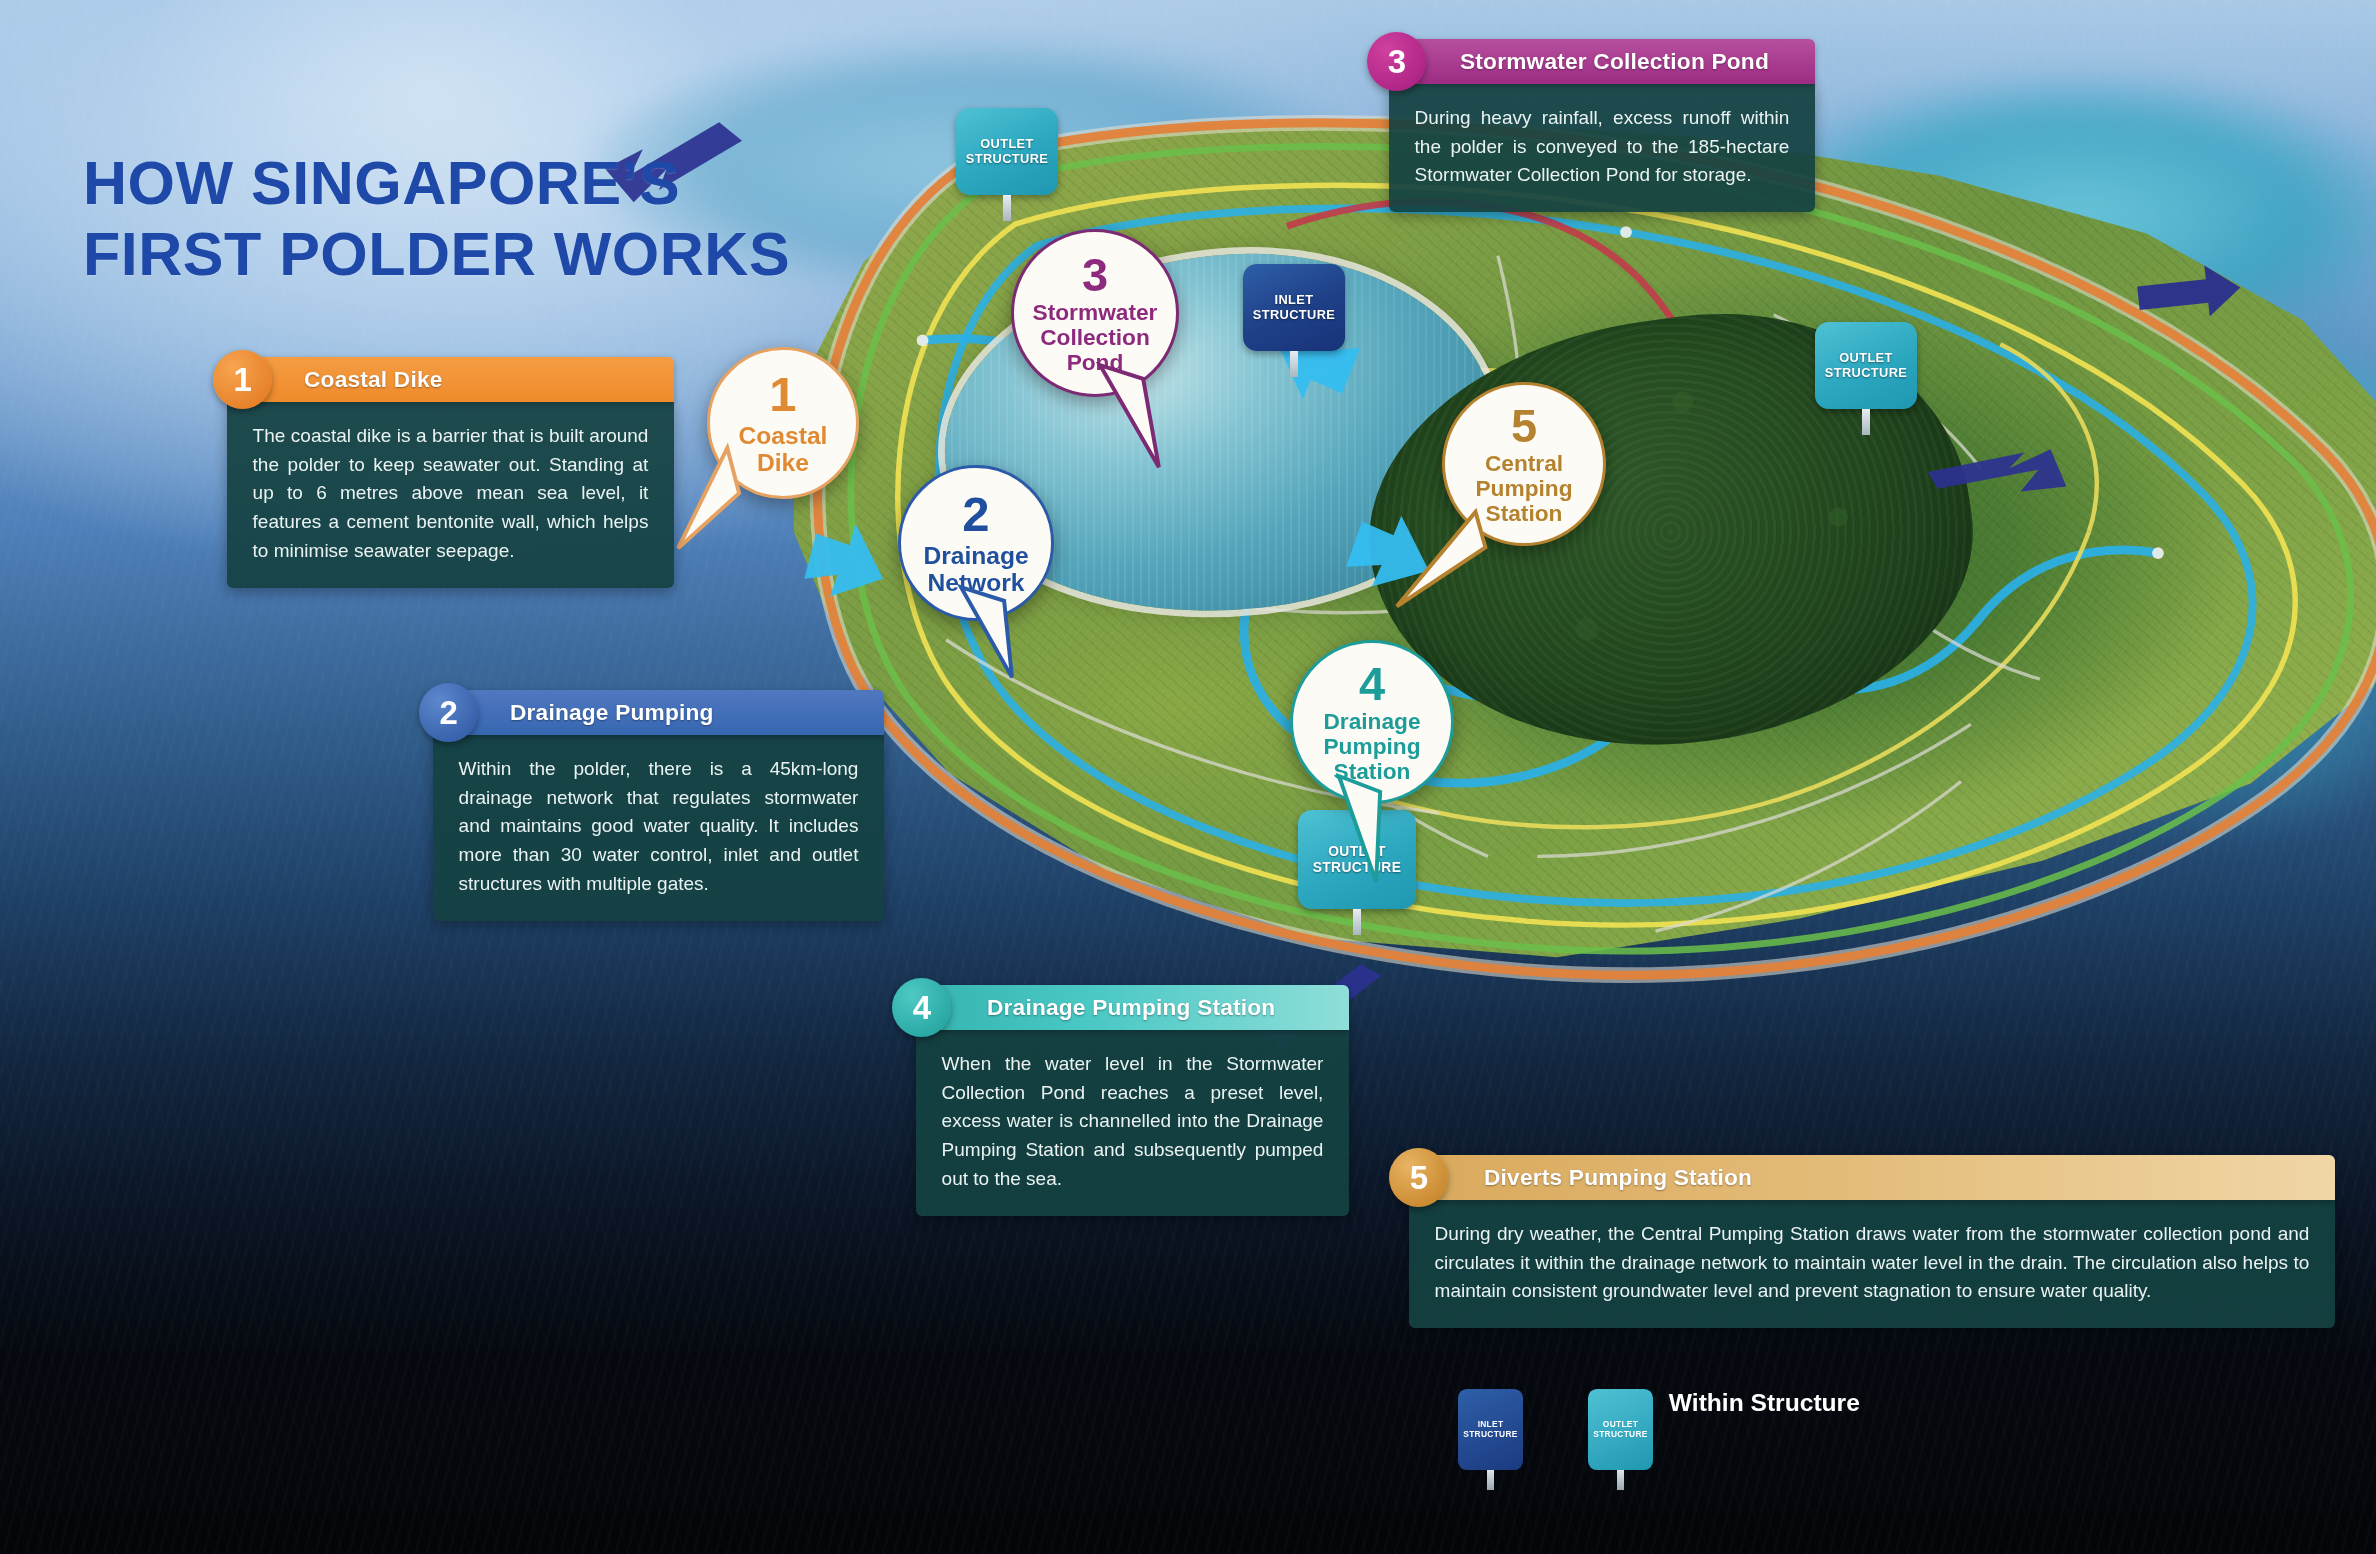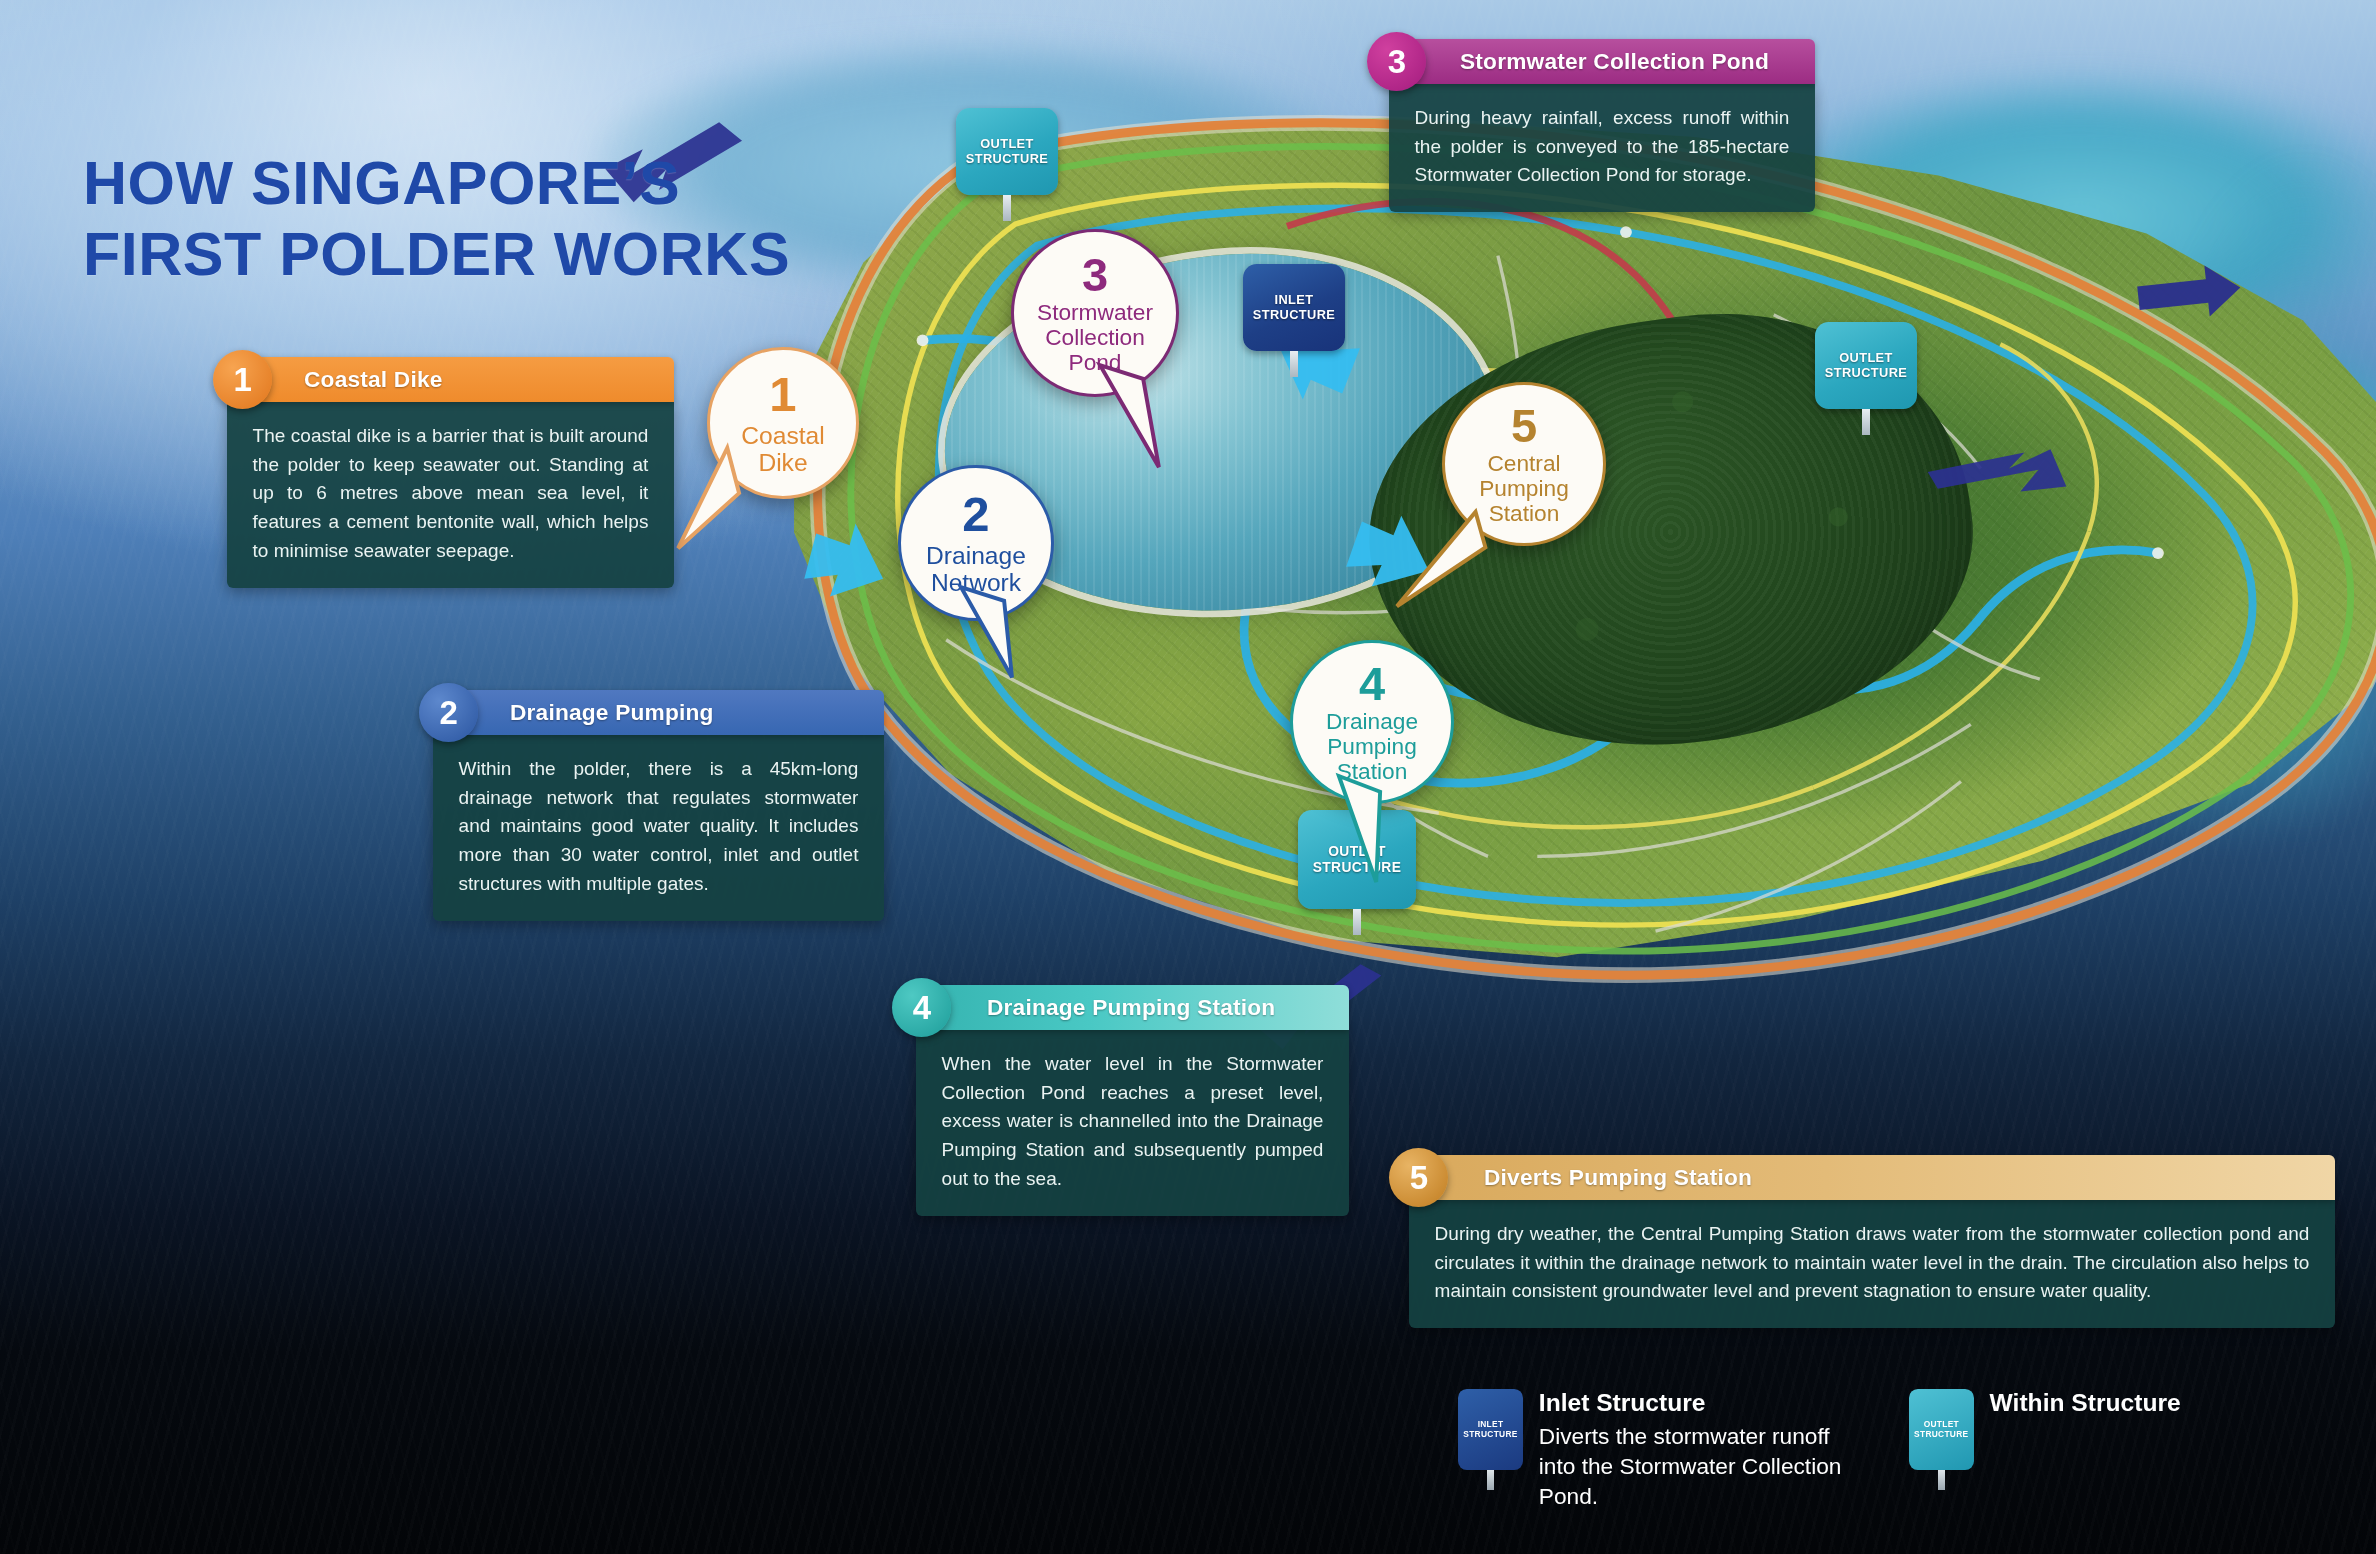--- a/index.html
+++ b/index.html
@@ -110,21 +110,21 @@
   .sign.big{width:118px;}
 
   
   .bub{position:absolute;}
   .bub .circ{
     border-radius:50%;background:#fdfbf6;
     display:flex;flex-direction:column;align-items:center;justify-content:center;
     text-align:center;box-shadow:0 5.9px 17.7px rgba(0,0,0,.35);
   }
   .bub .num{font-weight:700;line-height:1;}
-  .bub .cap{font-weight:400;line-height:1.1;}
+  .bub .cap{font-weight:700;line-height:1.1;}
 
   
   .card{position:absolute;}
   .card .hdr{
     position:relative;height:45px;border-radius:5.9px 5.9px 0 0;
     display:flex;align-items:center;
     box-shadow:0 2px 5.9px rgba(0,0,0,.28);
   }
   .card .hdr .title{
     color:#fff;font-weight:700;font-size:22.7px;letter-spacing:0.2px;
@@ -425,24 +425,20 @@
 
   <div class="legend">
     <div class="leg-item">
       <div class="leg-sign inlet">
         <div class="plate">
           <span><span>INLET</span><br>
           <span>STRUCTURE</span></span>
         </div>
         <div class="post"></div>
       </div>
-      <div class="leg-txt">
-        <div class="lt">Inlet Structure</div>
-        <div class="ld">Diverts the stormwater runoff into the Stormwater Collection Pond.</div>
-      </div>
     </div>
 
     <div class="leg-item">
       <div class="leg-sign outlet">
         <div class="plate">
           <span><span>OUTLET</span><br>
           <span>STRUCTURE</span></span>
         </div>
         <div class="post"></div>
       </div>

